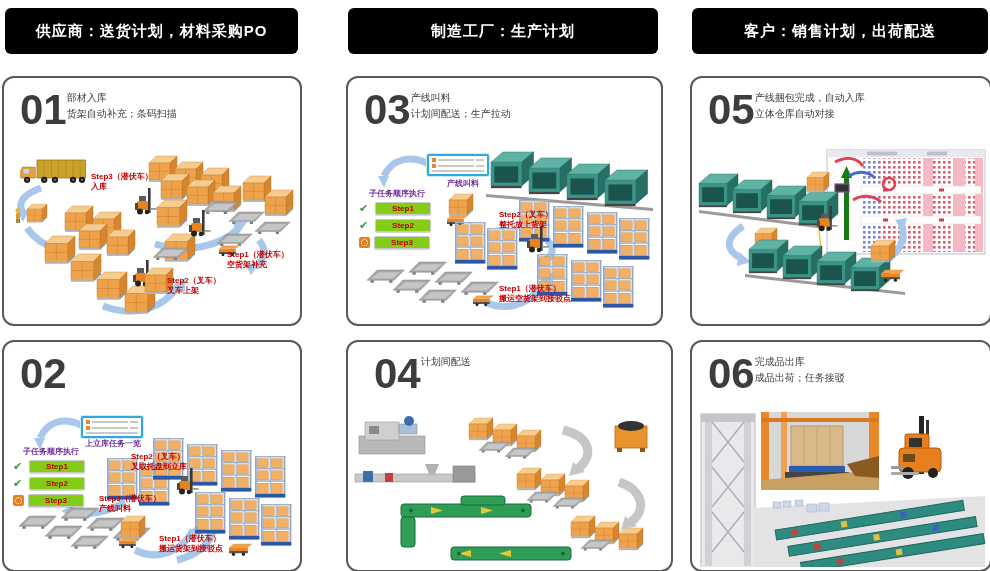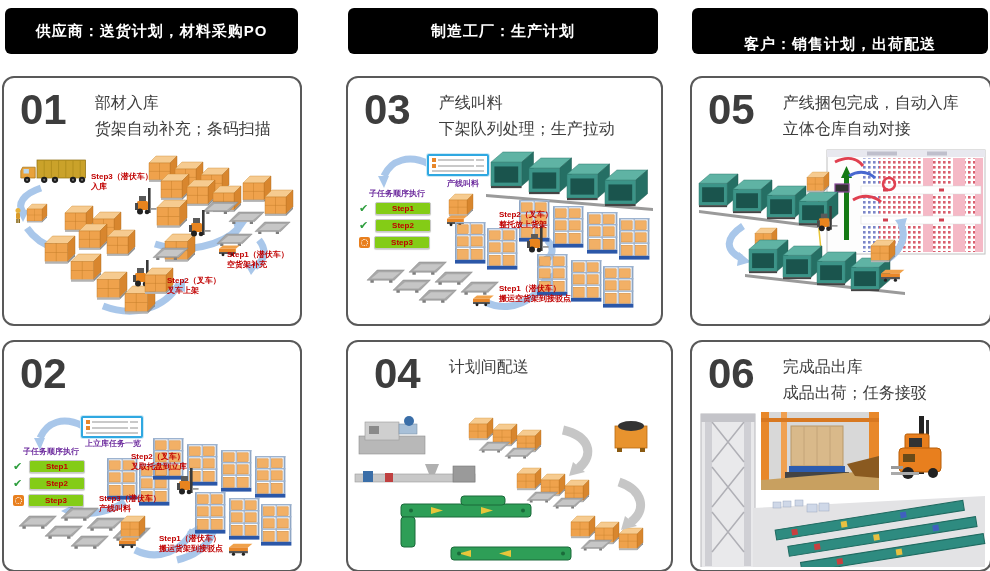--- a/index.html
+++ b/index.html
@@ -4,33 +4,33 @@
 <style>
   html,body{margin:0;padding:0;background:#fff;}
   body{font-family:"Liberation Sans","DejaVu Sans",sans-serif;}
   #stage{position:relative;width:990px;height:571px;background:#fff;overflow:hidden;}
 
   .banner{position:absolute;height:46px;background:#000000;border-radius:6px;
           color:#fff;font-size:15px;font-weight:700;display:flex;align-items:center;
           justify-content:center;letter-spacing:1px;}
   #banner-1{left:5px;top:8px;width:293px;}
   #banner-2{left:348px;top:8px;width:310px;}
-  #banner-3{left:692px;top:8px;width:296px;align-items:flex-end;}
+  #banner-3{left:692px;top:8px;width:296px;}
 
   .card{position:absolute;background:#fff;border:2px solid #595959;border-radius:12px;}
   #card-1{left:2px;top:76px;width:296px;height:246px;}
   #card-3{left:346px;top:76px;width:313px;height:246px;}
   #card-5{left:690px;top:76px;width:298px;height:246px;}
   #card-2{left:2px;top:340px;width:296px;height:228px;}
   #card-4{left:346px;top:340px;width:313px;height:228px;padding-left:10px;}
   #card-6{left:690px;top:340px;width:298px;height:228px;}
 
-  .card-head{display:flex;gap:12px;padding:10px 10px 0 16px;align-items:flex-start;}
+  .card-head{display:flex;padding:10px 10px 0 16px;align-items:flex-start;}
   .card-num{font-size:42px;font-weight:700;color:#3d3d3d;line-height:1.05;}
-  .card-title{font-size:16px;color:#3d3d3d;line-height:1.6;padding-top:2px;margin-left:16px;}
+  .card-title{font-size:10px;color:#3d3d3d;line-height:1.6;padding-top:2px;}
 
   .illus{position:absolute;left:3px;right:3px;bottom:3px;top:70px;overflow:hidden;}
   .illus svg{display:block;}
 
   .slabel{position:absolute;color:#c00000;font-size:8px;font-weight:700;line-height:1.2;white-space:nowrap;}
   .plabel{position:absolute;color:#7030a0;font-size:8px;font-weight:700;white-space:nowrap;}
 
   .bluebox{position:absolute;width:62px;height:22px;border:2px solid #2fa8e1;background:#fff;
            border-radius:2px;box-shadow:0 0 0 1px #cdeaf7;padding:2px 3px;box-sizing:border-box;}
   .bb-row{display:flex;align-items:center;gap:2px;margin-bottom:2px;}
@@ -232,21 +232,21 @@
           <div>叉车上架</div>
       </div>
     </div>
   </div>
 
   <div class="card" id="card-3">
     <div class="card-head">
       <div class="card-num">03</div>
       <div class="card-title">
         <div>产线叫料</div>
-        <div>下架队列处理；生产拉动</div>
+        <div>计划间配送；生产拉动</div>
       </div>
     </div>
     <div class="illus">
       <svg width="307" height="172" viewBox="0 0 307 172">
         <polygon points="135,46 302,60 302,63 135,49" fill="#9a9a9a"></polygon>
         <g stroke="#a9c7ea" stroke-width="7" fill="none">
           <path d="M78,16 C58,6 40,12 33,28"></path>
           <path d="M134,154 C160,166 186,152 195,130"></path>
           <path d="M196,92 C204,100 202,108 194,112"></path>
         </g>

